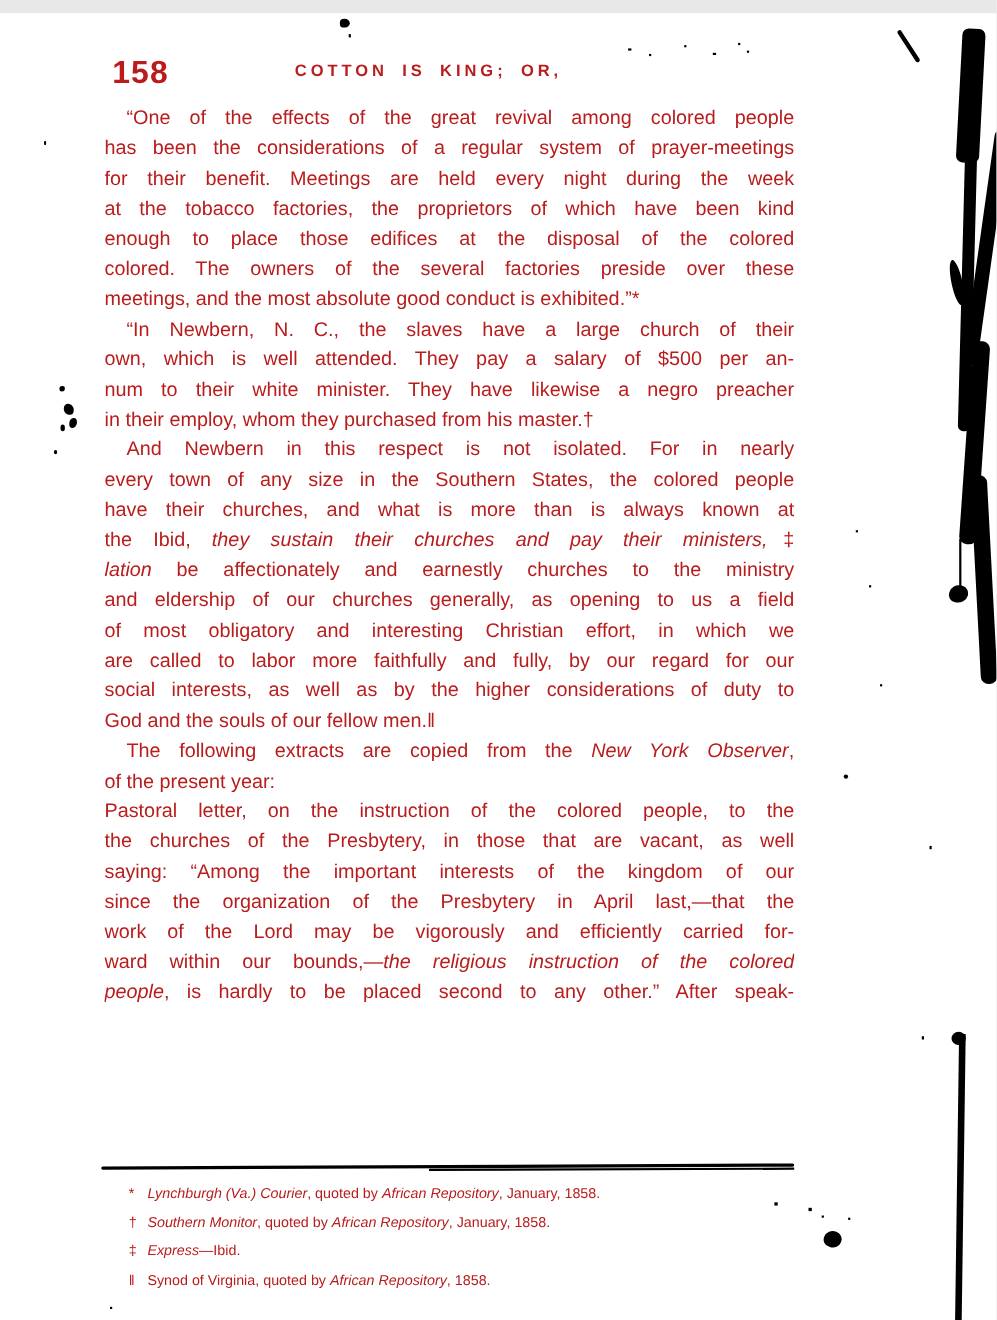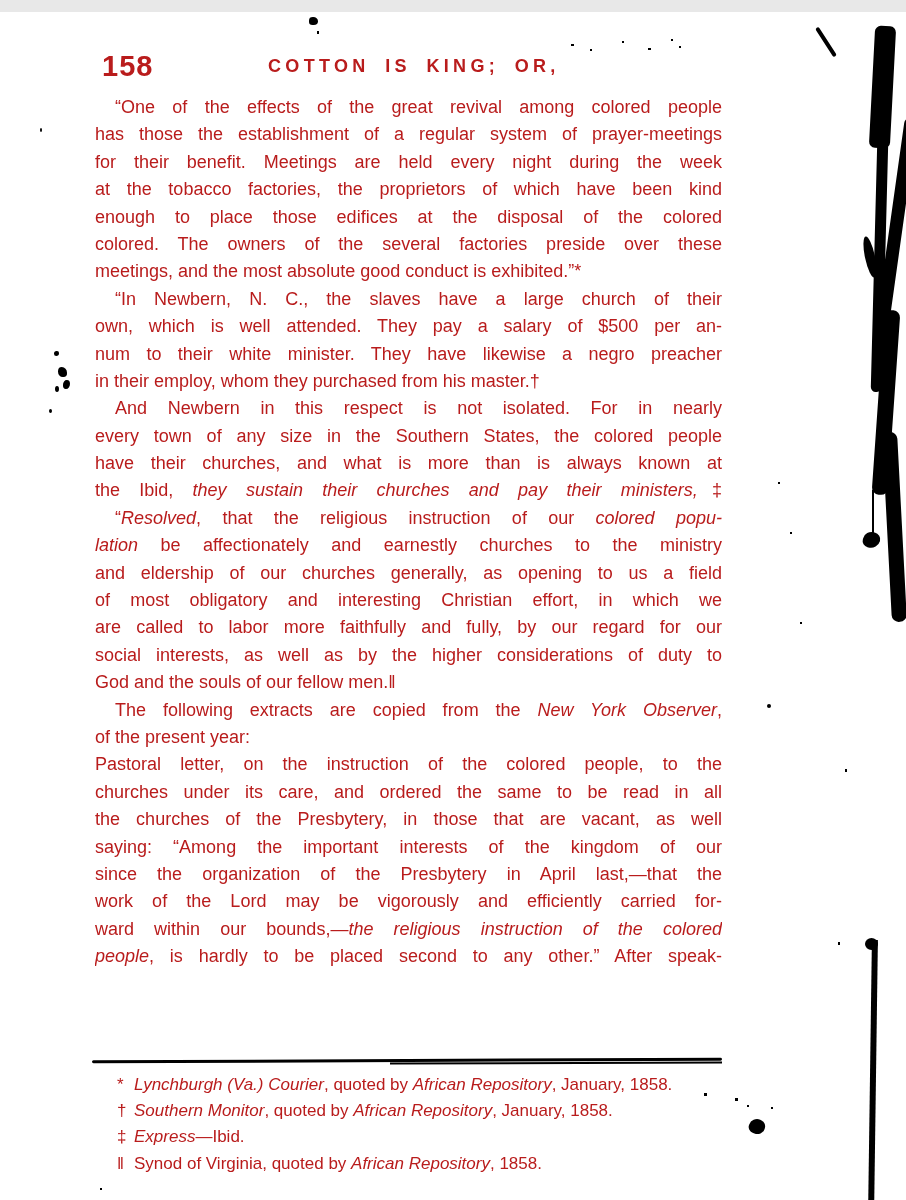--- a/index.html
+++ b/index.html
@@ -19,21 +19,21 @@
     left: 102px;
     top: 38px;
     font-size: 29px;
     font-weight: bold;
     letter-spacing: 1px;
   }
   .running-head {
     position: absolute;
     left: 268px;
     top: 44px;
-    font-size: 18px;
+    font-size: 15px;
     font-weight: bold;
     letter-spacing: 0.24em;
     word-spacing: 0.35em;
     white-space: nowrap;
   }
   
   .body-text {
     position: absolute;
     left: 95px;
     top: 82px;
@@ -71,66 +71,64 @@
     background: #000;
     transform: rotate(-0.2deg);
   }
   .footnotes {
     position: absolute;
     left: 117px;
     top: 1060px;
     width: 620px;
   }
   .fn-line {
-    font-size: 17px;
+    font-size: 13px;
     line-height: 26.2px;
     white-space: nowrap;
   }
   .fn-marker {
     display: inline-block;
     width: 17px;
   }
   
   .smudge { position: absolute; background: #000; }
 </style>
 </head>
 <body>
 
 <div class="page">
 
   <div class="page-number">158</div>
   <div class="running-head">COTTON IS KING; OR,</div>
 
   <div class="body-text">
       <div class="line first"><span>“One of the effects of the great revival among colored people</span></div>
-      <div class="line"><span>has those the establishment of a regular system of prayer-meetings</span></div>
+      <div class="line"><span>has been the considerations of a regular system of prayer-meetings</span></div>
       <div class="line"><span>for their benefit.  Meetings are held every night during the week</span></div>
       <div class="line"><span>at the tobacco factories, the proprietors of which have been kind</span></div>
       <div class="line"><span>enough to place those edifices at the disposal of the colored</span></div>
       <div class="line"><span>colored.  The owners of the several factories preside over these</span></div>
       <div class="line end"><span>meetings, and the most absolute good conduct is exhibited.”*</span></div>
       <div class="line first"><span>“In Newbern, N. C., the slaves have a large church of their</span></div>
       <div class="line"><span>own, which is well attended.  They pay a salary of $500 per an-</span></div>
       <div class="line"><span>num to their white minister.  They have likewise a negro preacher</span></div>
       <div class="line end"><span>in their employ, whom they purchased from his master.†</span></div>
       <div class="line first"><span>And Newbern in this respect is not isolated.  For in nearly</span></div>
       <div class="line"><span>every town of any size in the Southern States, the colored people</span></div>
       <div class="line"><span>have their churches, and what is more than is always known at</span></div>
       <div class="line"><span>the Ibid, </span><span class="it">they sustain their churches and pay their ministers,</span><span>‡</span></div>
-      <div class="line first"><span>“</span><span class="it">Resolved</span><span>, that the religious instruction of our </span><span class="it">colored popu-</span></div>
       <div class="line"><span class="it">lation</span><span> be affectionately and earnestly churches to the ministry</span></div>
       <div class="line"><span>and eldership of our churches generally, as opening to us a field</span></div>
       <div class="line"><span>of most obligatory and interesting Christian effort, in which we</span></div>
       <div class="line"><span>are called to labor more faithfully and fully, by our regard for our</span></div>
       <div class="line"><span>social interests, as well as by the higher considerations of duty to</span></div>
       <div class="line end"><span>God and the souls of our fellow men.‖</span></div>
       <div class="line first"><span>The following extracts are copied from the </span><span class="it">New York Observer</span><span>,</span></div>
       <div class="line end"><span>of the present year:</span></div>
       <div class="line"><span>Pastoral letter, on the instruction of the colored people, to the</span></div>
-      <div class="line"><span>churches under its care, and ordered the same to be read in all</span></div>
       <div class="line"><span>the churches of the Presbytery, in those that are vacant, as well</span></div>
       <div class="line"><span>saying:  “Among the important interests of the kingdom of our</span></div>
       <div class="line"><span>since the organization of the Presbytery in April last,—that the</span></div>
       <div class="line"><span>work of the Lord may be vigorously and efficiently carried for-</span></div>
       <div class="line"><span>ward within our bounds,—</span><span class="it">the religious instruction of the colored</span></div>
       <div class="line"><span class="it">people</span><span>, is hardly to be placed second to any other.”  After speak-</span></div>
     </div>
 
   <div class="footnote-rule"></div>
   <div class="footnote-rule2"></div>

